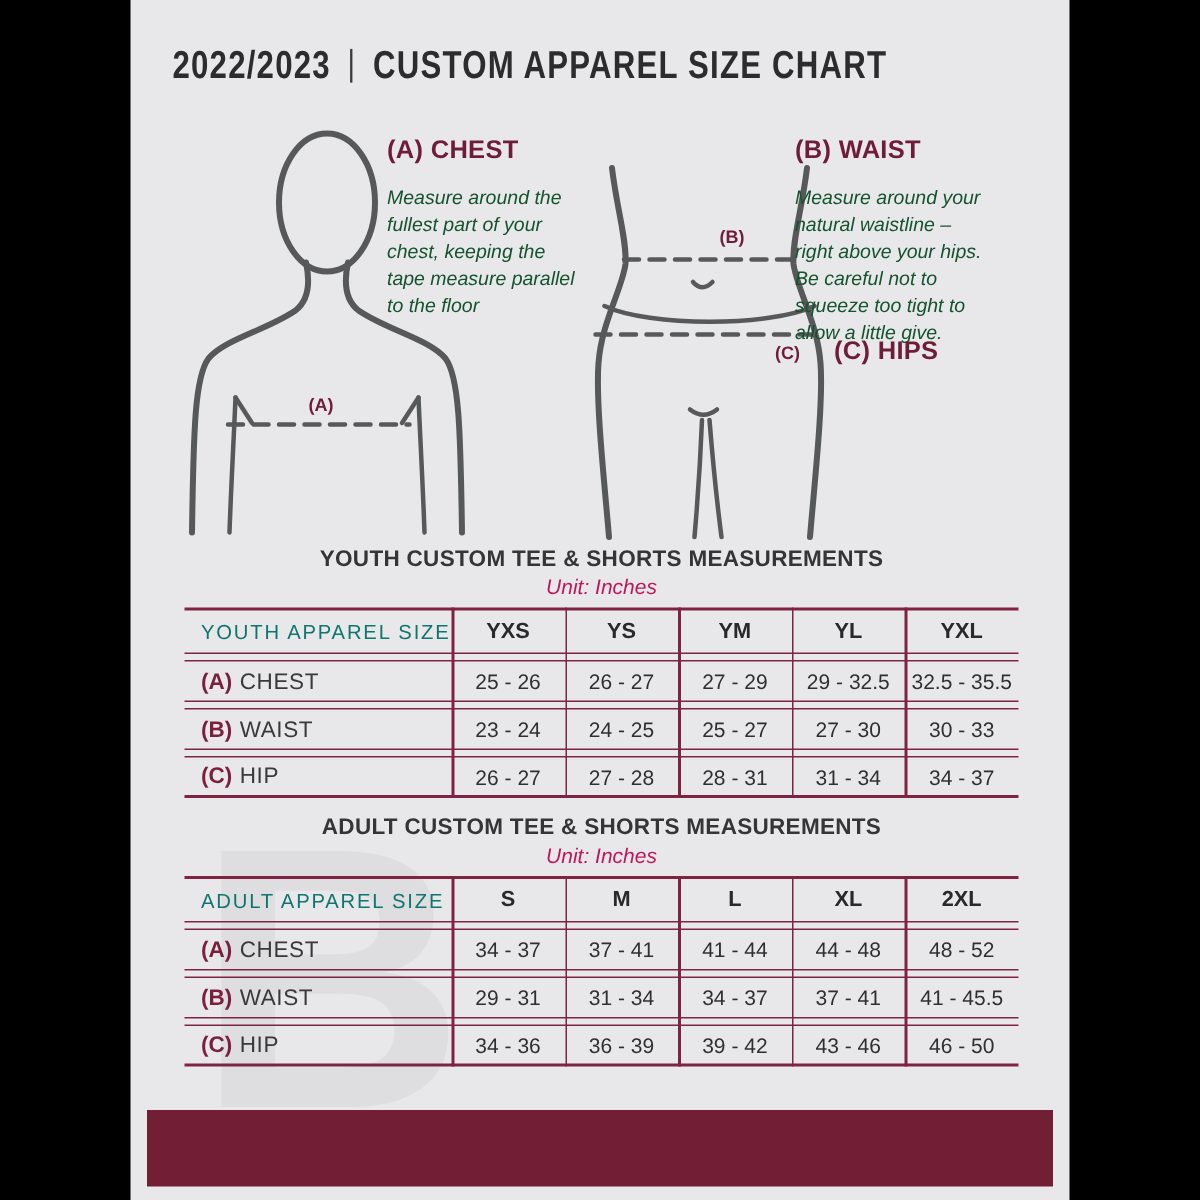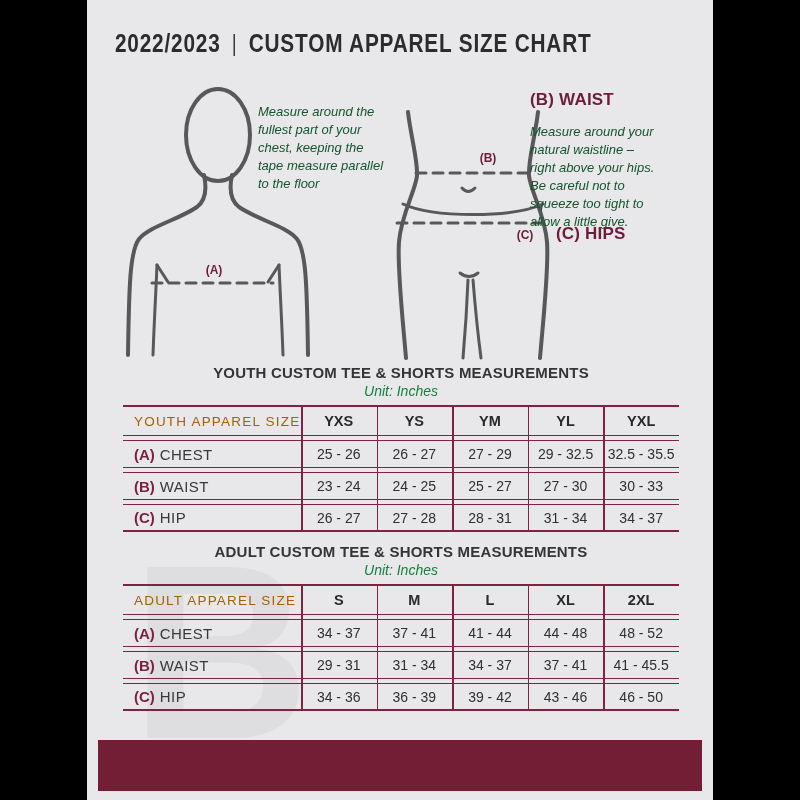--- a/index.html
+++ b/index.html
@@ -52,35 +52,35 @@
     line-height: 1.38; white-space: pre-line;
   }
   .guide-chest { left: 171px; top: 90px;  width: 175px; }
   .guide-waist { left: 443px; top: 90px;  width: 152px; }
   .guide-hips  { left: 469px; top: 224px; width: 156px; }
   
   .table-block { position: absolute; left: 36px; width: 556px; z-index: 1; }
   .tb-youth { top: 364px; }
   .tb-adult { top: 543px; }
   .section-title { text-align: center; font-weight: 700; font-size: 15px; color: #353537; letter-spacing: 0.2px; }
-  .section-sub   { text-align: center; font-style: italic; font-size: 14px; color: #15803d; margin-top: 2px; }
+  .section-sub   { text-align: center; font-style: italic; font-size: 14px; color: #be185d; margin-top: 2px; }
   .size-table { position: relative; margin-top: 6px; }
   .vline { position: absolute; top: 0; bottom: 0; width: 1.6px; background: #7e2441; z-index: 2; }
   .v1 { left: 32%; } .v2 { left: 45.6%; } .v3 { left: 59.2%; } .v4 { left: 72.8%; } .v5 { left: 86.4%; }
   .trow {
     display: flex; align-items: stretch; height: 28px; margin-bottom: 4px;
     border-top: 1.5px solid #7e2441; border-bottom: 1.5px solid #7e2441;
   }
   .trow.thead { height: 31px; border-top: 2.5px solid #7e2441; }
   .trow:last-child { border-bottom: 2.5px solid #7e2441; margin-bottom: 0; }
   .cell { display: flex; align-items: center; justify-content: center; font-size: 14px; color: #2f2f31; }
   .label-cell { width: 32%; justify-content: flex-start; padding-left: 11px; }
   .data-cell { width: 13.6%; }
   .thead .data-cell { font-weight: 700; font-size: 14.5px; color: #29292b; }
-  .thead .label-cell { font-size: 13.5px; letter-spacing: 1.2px; color: #a16207; }
+  .thead .label-cell { font-size: 13.5px; letter-spacing: 1.2px; color: #0f766e; }
   .letter { color: #7b1f3d; font-weight: 700; margin-right: 5px; font-size: 15px; }
   .rlabel { font-size: 15px; color: #39393b; letter-spacing: 0.4px; }
   
   .footer-bar { position: absolute; left: 11px; top: 740px; width: 604px; height: 51px; background: #721e34; z-index: 3; }
 </style>
 </head>
 <body>
 
 <div class="page">
 
@@ -128,20 +128,21 @@
     <path class="detail" d="M74,78 Q80,85 87,78"></path>
     <path class="detail" d="M15,94 C45,108 125,108 155,94"></path>
     <path class="dash" d="M9,113 L159,113"></path>
     <text class="fig-label" x="137" y="129" text-anchor="middle">(C)</text>
     <path class="detail" d="M72,163 Q81,170 90,163"></path>
     <path class="detail" d="M80,170 C79,195 77,225 75,248"></path>
     <path class="detail" d="M85,170 C87,195 90,225 93,248"></path>
   </svg>
 
   <div class="guide guide-chest">
+    <h3 class="guide-heading">(A) CHEST</h3>
     <p class="guide-body">Measure around the
 fullest part of your
 chest, keeping the
 tape measure parallel
 to the floor</p>
   </div>
   <div class="guide guide-waist">
     <h3 class="guide-heading">(B) WAIST</h3>
     <p class="guide-body">Measure around your
 natural waistline –

